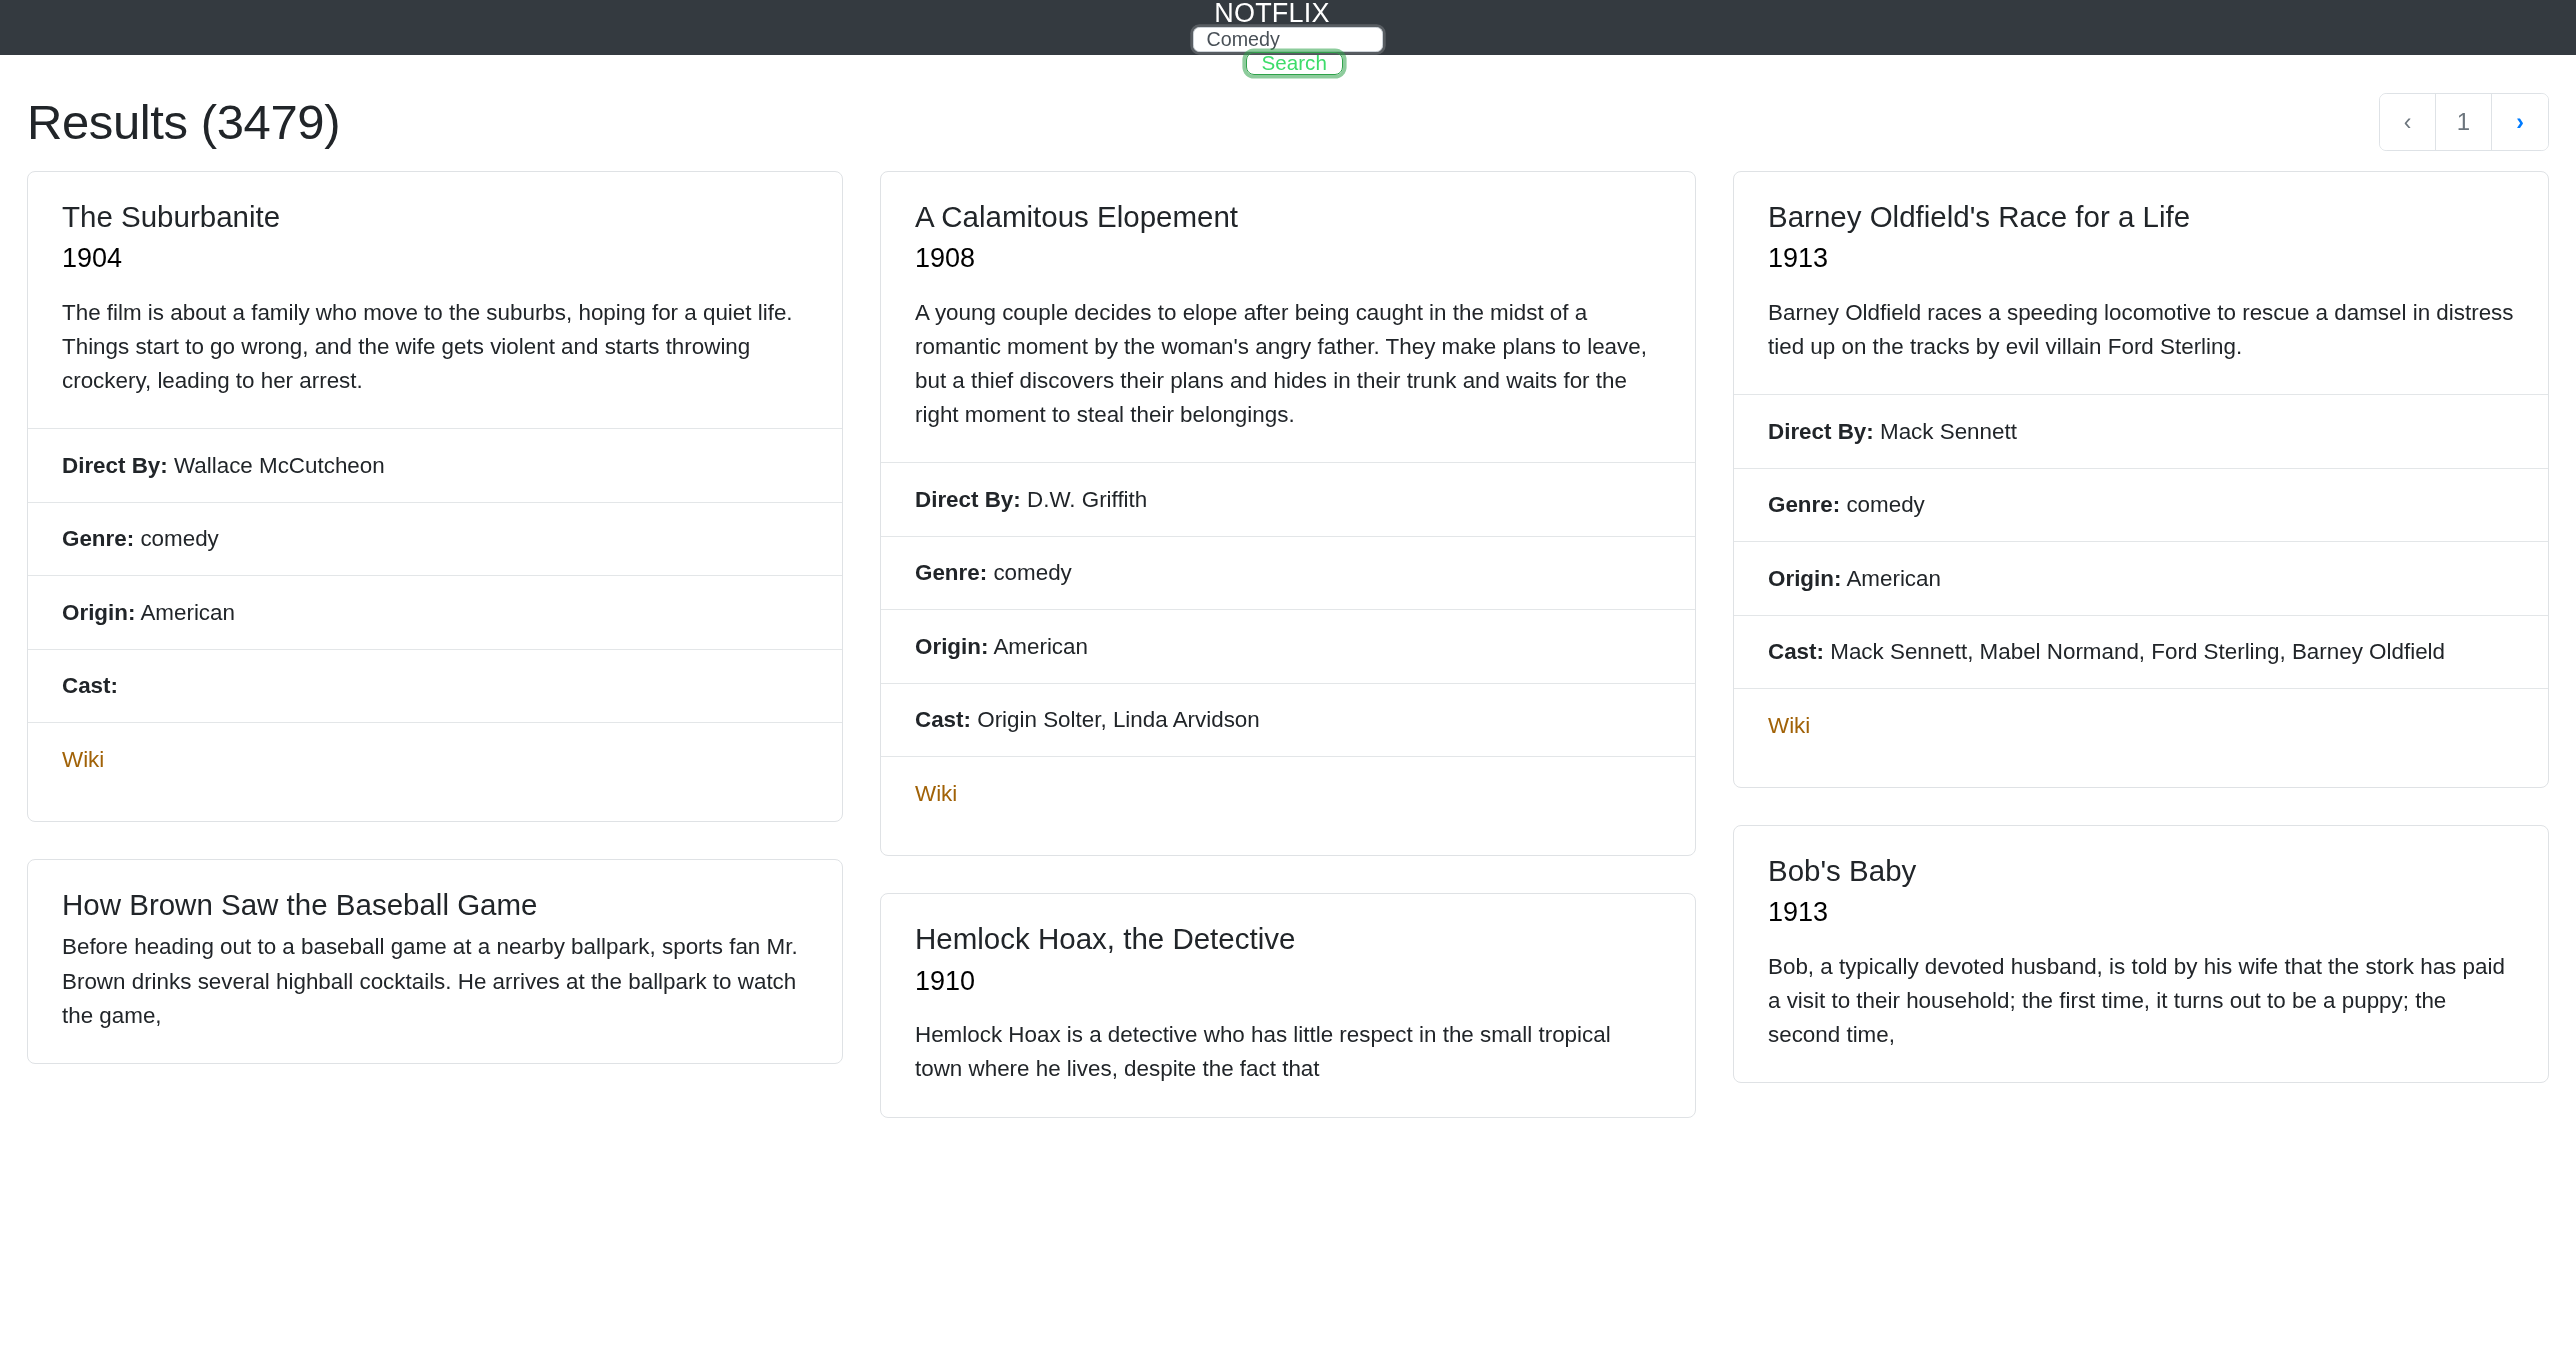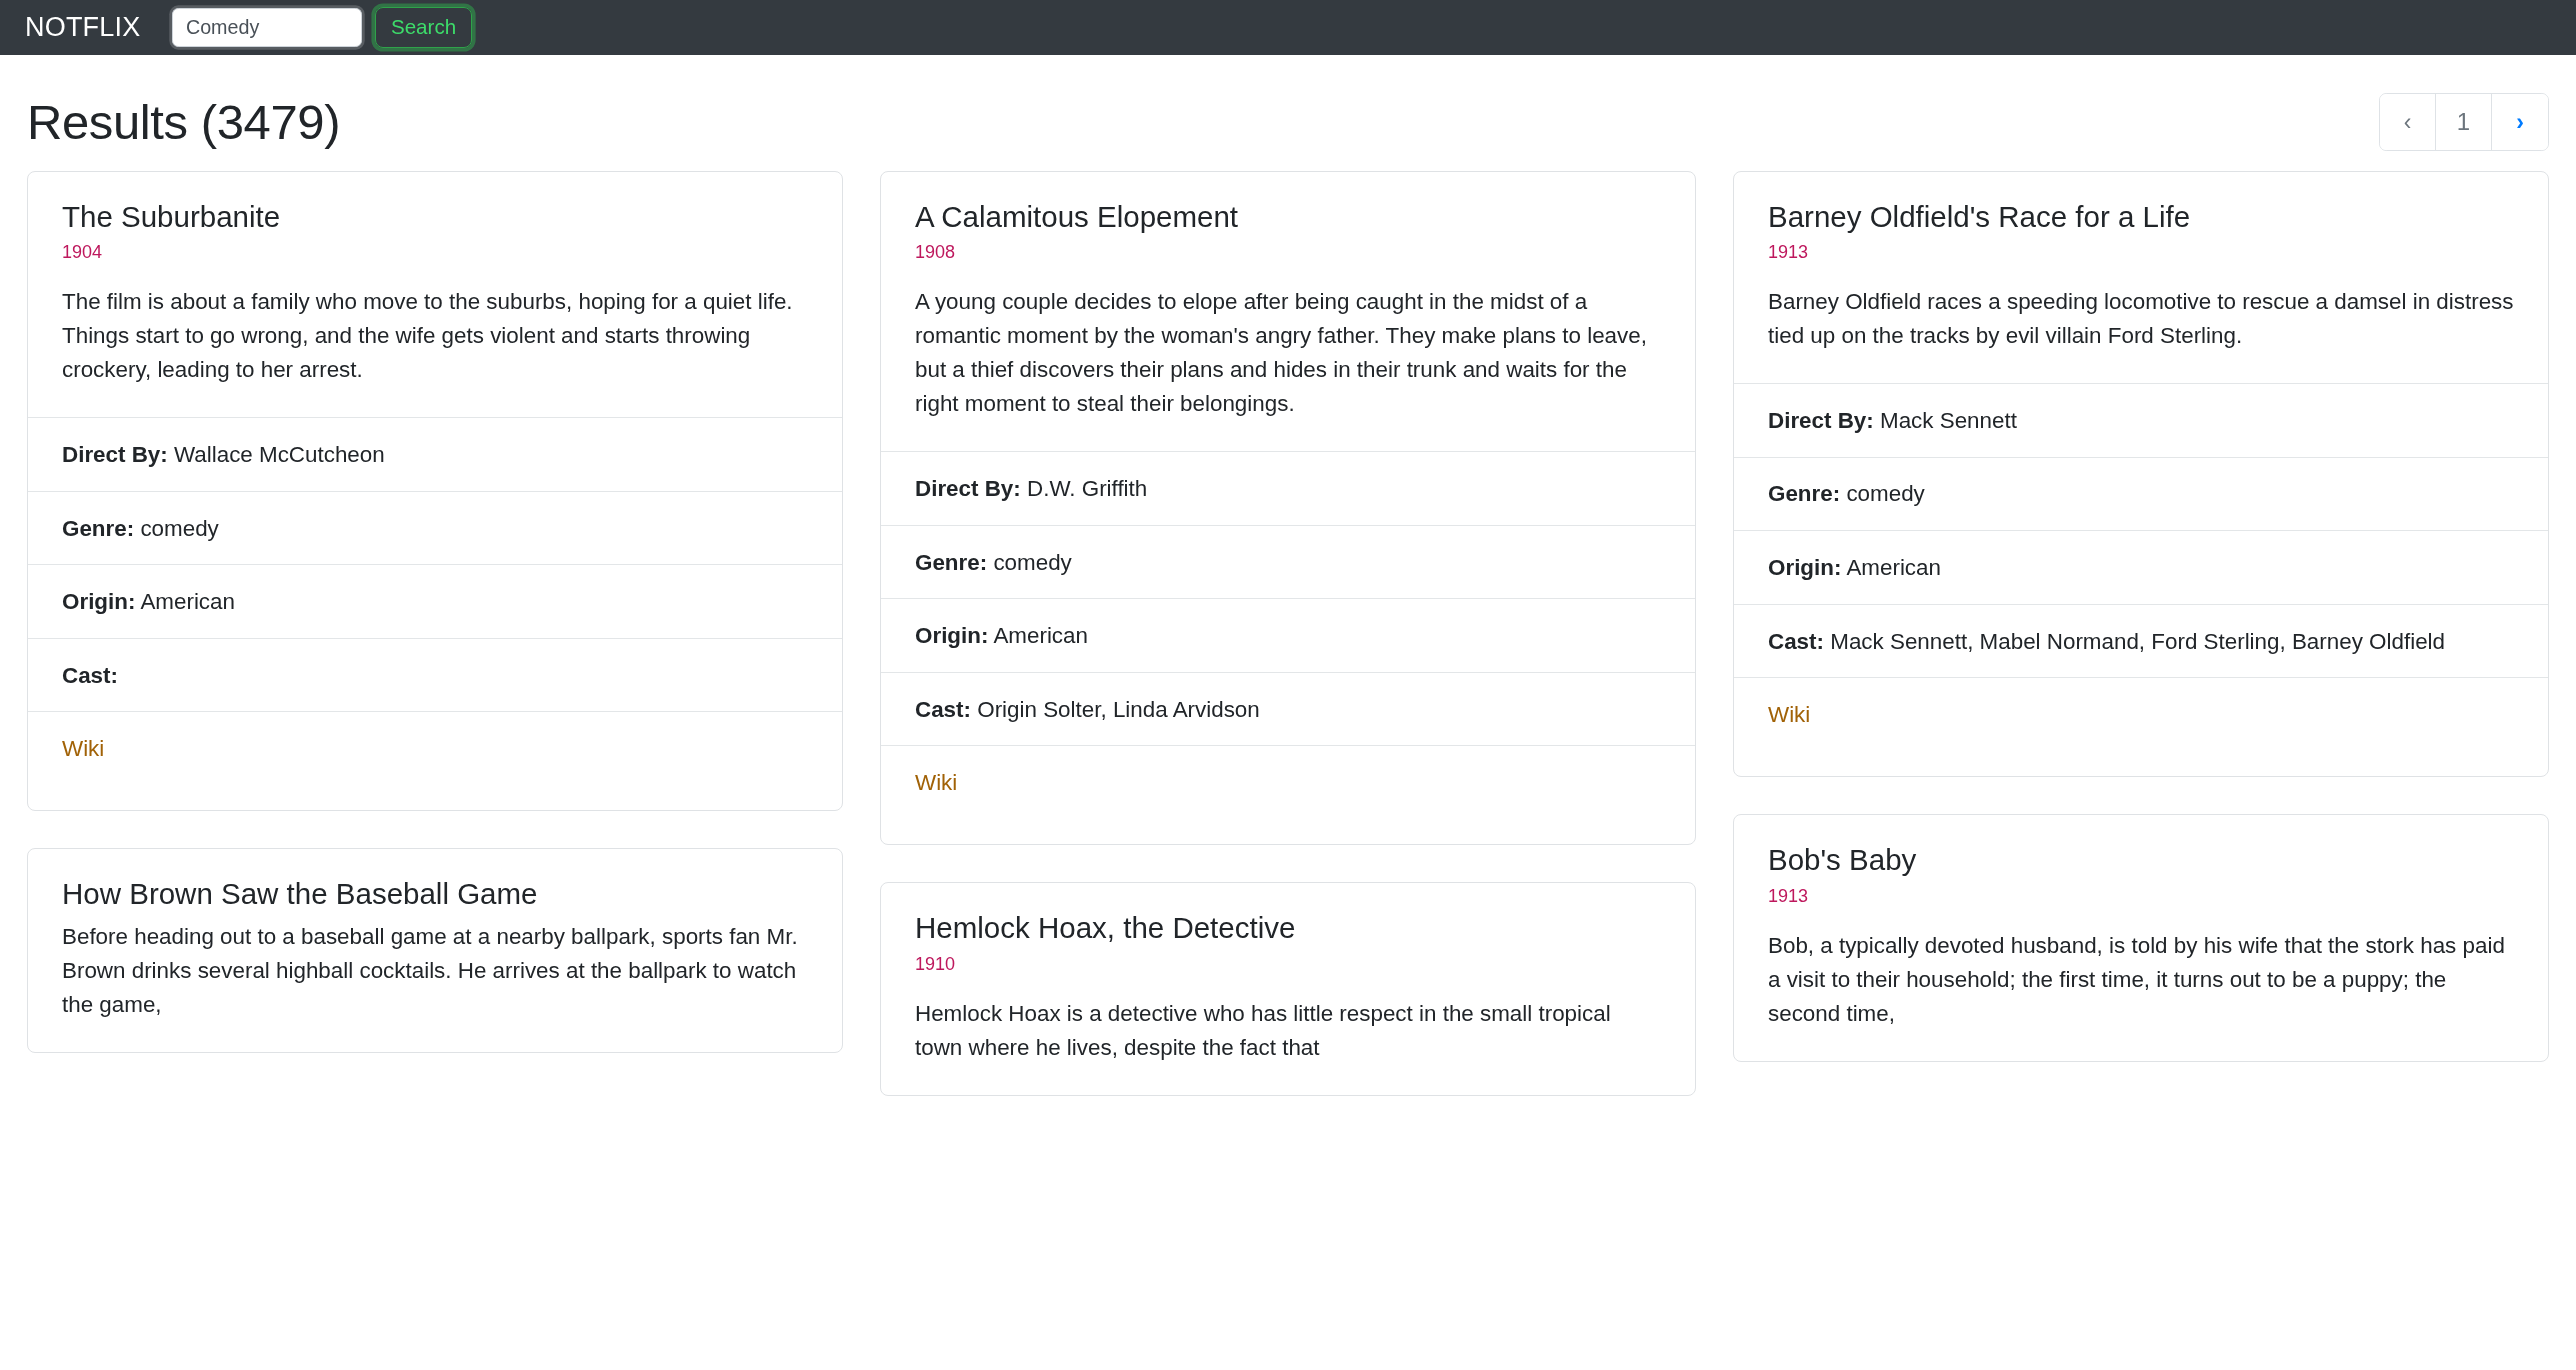--- a/index.html
+++ b/index.html
@@ -15,20 +15,21 @@
   }
 
   
   .navbar {
     background: #343a40;
     height: 55px;
     display: flex;
     align-items: center;
     padding: 0 25px;
     gap: 0;
+    flex-direction: column;
   }
   .brand {
     color: #ffffff;
     font-size: 27px;
     line-height: 1;
     letter-spacing: 0.2px;
     margin-right: 32px;
     white-space: nowrap;
     text-decoration: none;
   }
@@ -128,22 +129,22 @@
     padding: 27px 34px 30px 34px;
   }
   .card-title {
     font-size: 29.5px;
     font-weight: 400;
     margin: 0 0 8px 0;
     color: #212529;
     line-height: 1.2;
   }
   .card-subtitle {
-    font-size: 18px;
-    color: #be185d;
+    font-size: 27px;
+    color: #000000;
     margin: 0 0 21.5px 0;
     line-height: 1.2;
   }
   .card-text {
     font-size: 22.4px;
     line-height: 1.52;
     margin: 0;
     color: #212529;
   }
 

